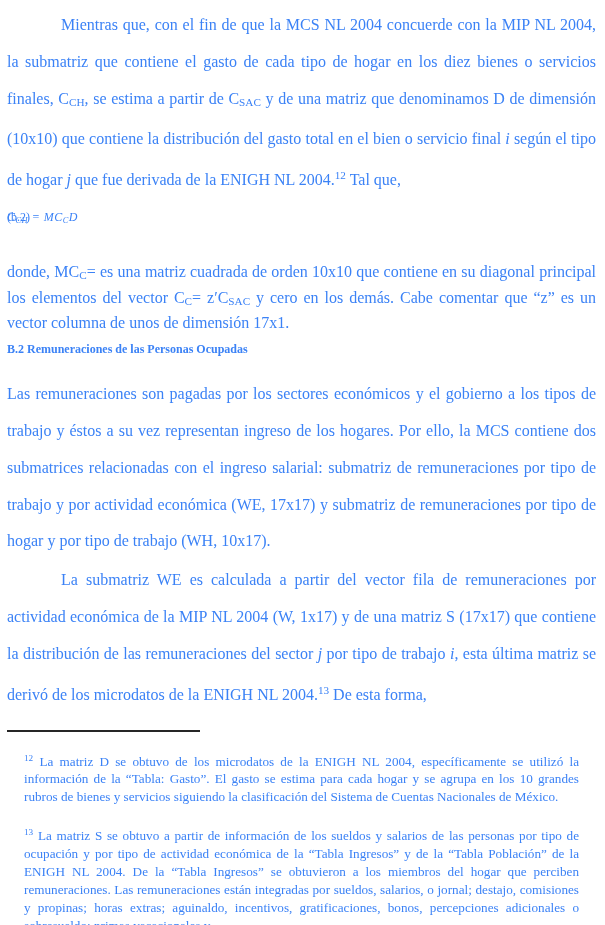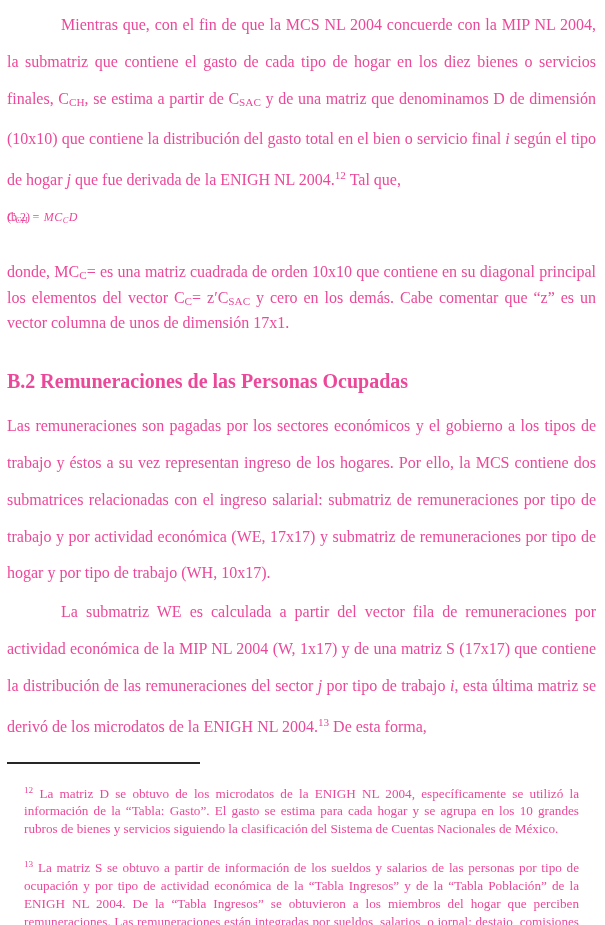--- a/index.html
+++ b/index.html
@@ -8,21 +8,21 @@
     background: #ffffff;
   }
   .page {
     position: relative;
     width: 605px;
     height: 925px;
     box-sizing: border-box;
     background: #ffffff;
     padding: 7px 9px 0 7px;
     font-family: "Liberation Serif", "DejaVu Serif", serif;
-    color: #ec4899;
+    color: #3b82f6;
     overflow: hidden;
   }
   .para {
     margin: 0;
     font-size: 16px;
     text-align: justify;
   }
   .double { line-height: 36.75px; }
   .single { line-height: 22px; }
   .indent { text-indent: 54px; }
@@ -40,24 +40,24 @@
     font-style: normal;
   }
   .eq-formula {
     font-style: italic;
     letter-spacing: 0.5px;
   }
 
   .para-donde { margin-top: 22px; }
 
   .heading {
-    font-size: 20px;
+    font-size: 12px;
     font-weight: bold;
     line-height: 22px;
-    margin: 36px 0 16px 0;
+    margin: 4px 0 16px 0;
     text-align: left;
   }
 
   .para-submatriz { margin-top: 2px; }
 
   .footnote-sep {
     width: 193px;
     height: 0;
     border-top: 2px solid #262626;
     margin-top: 16px;

